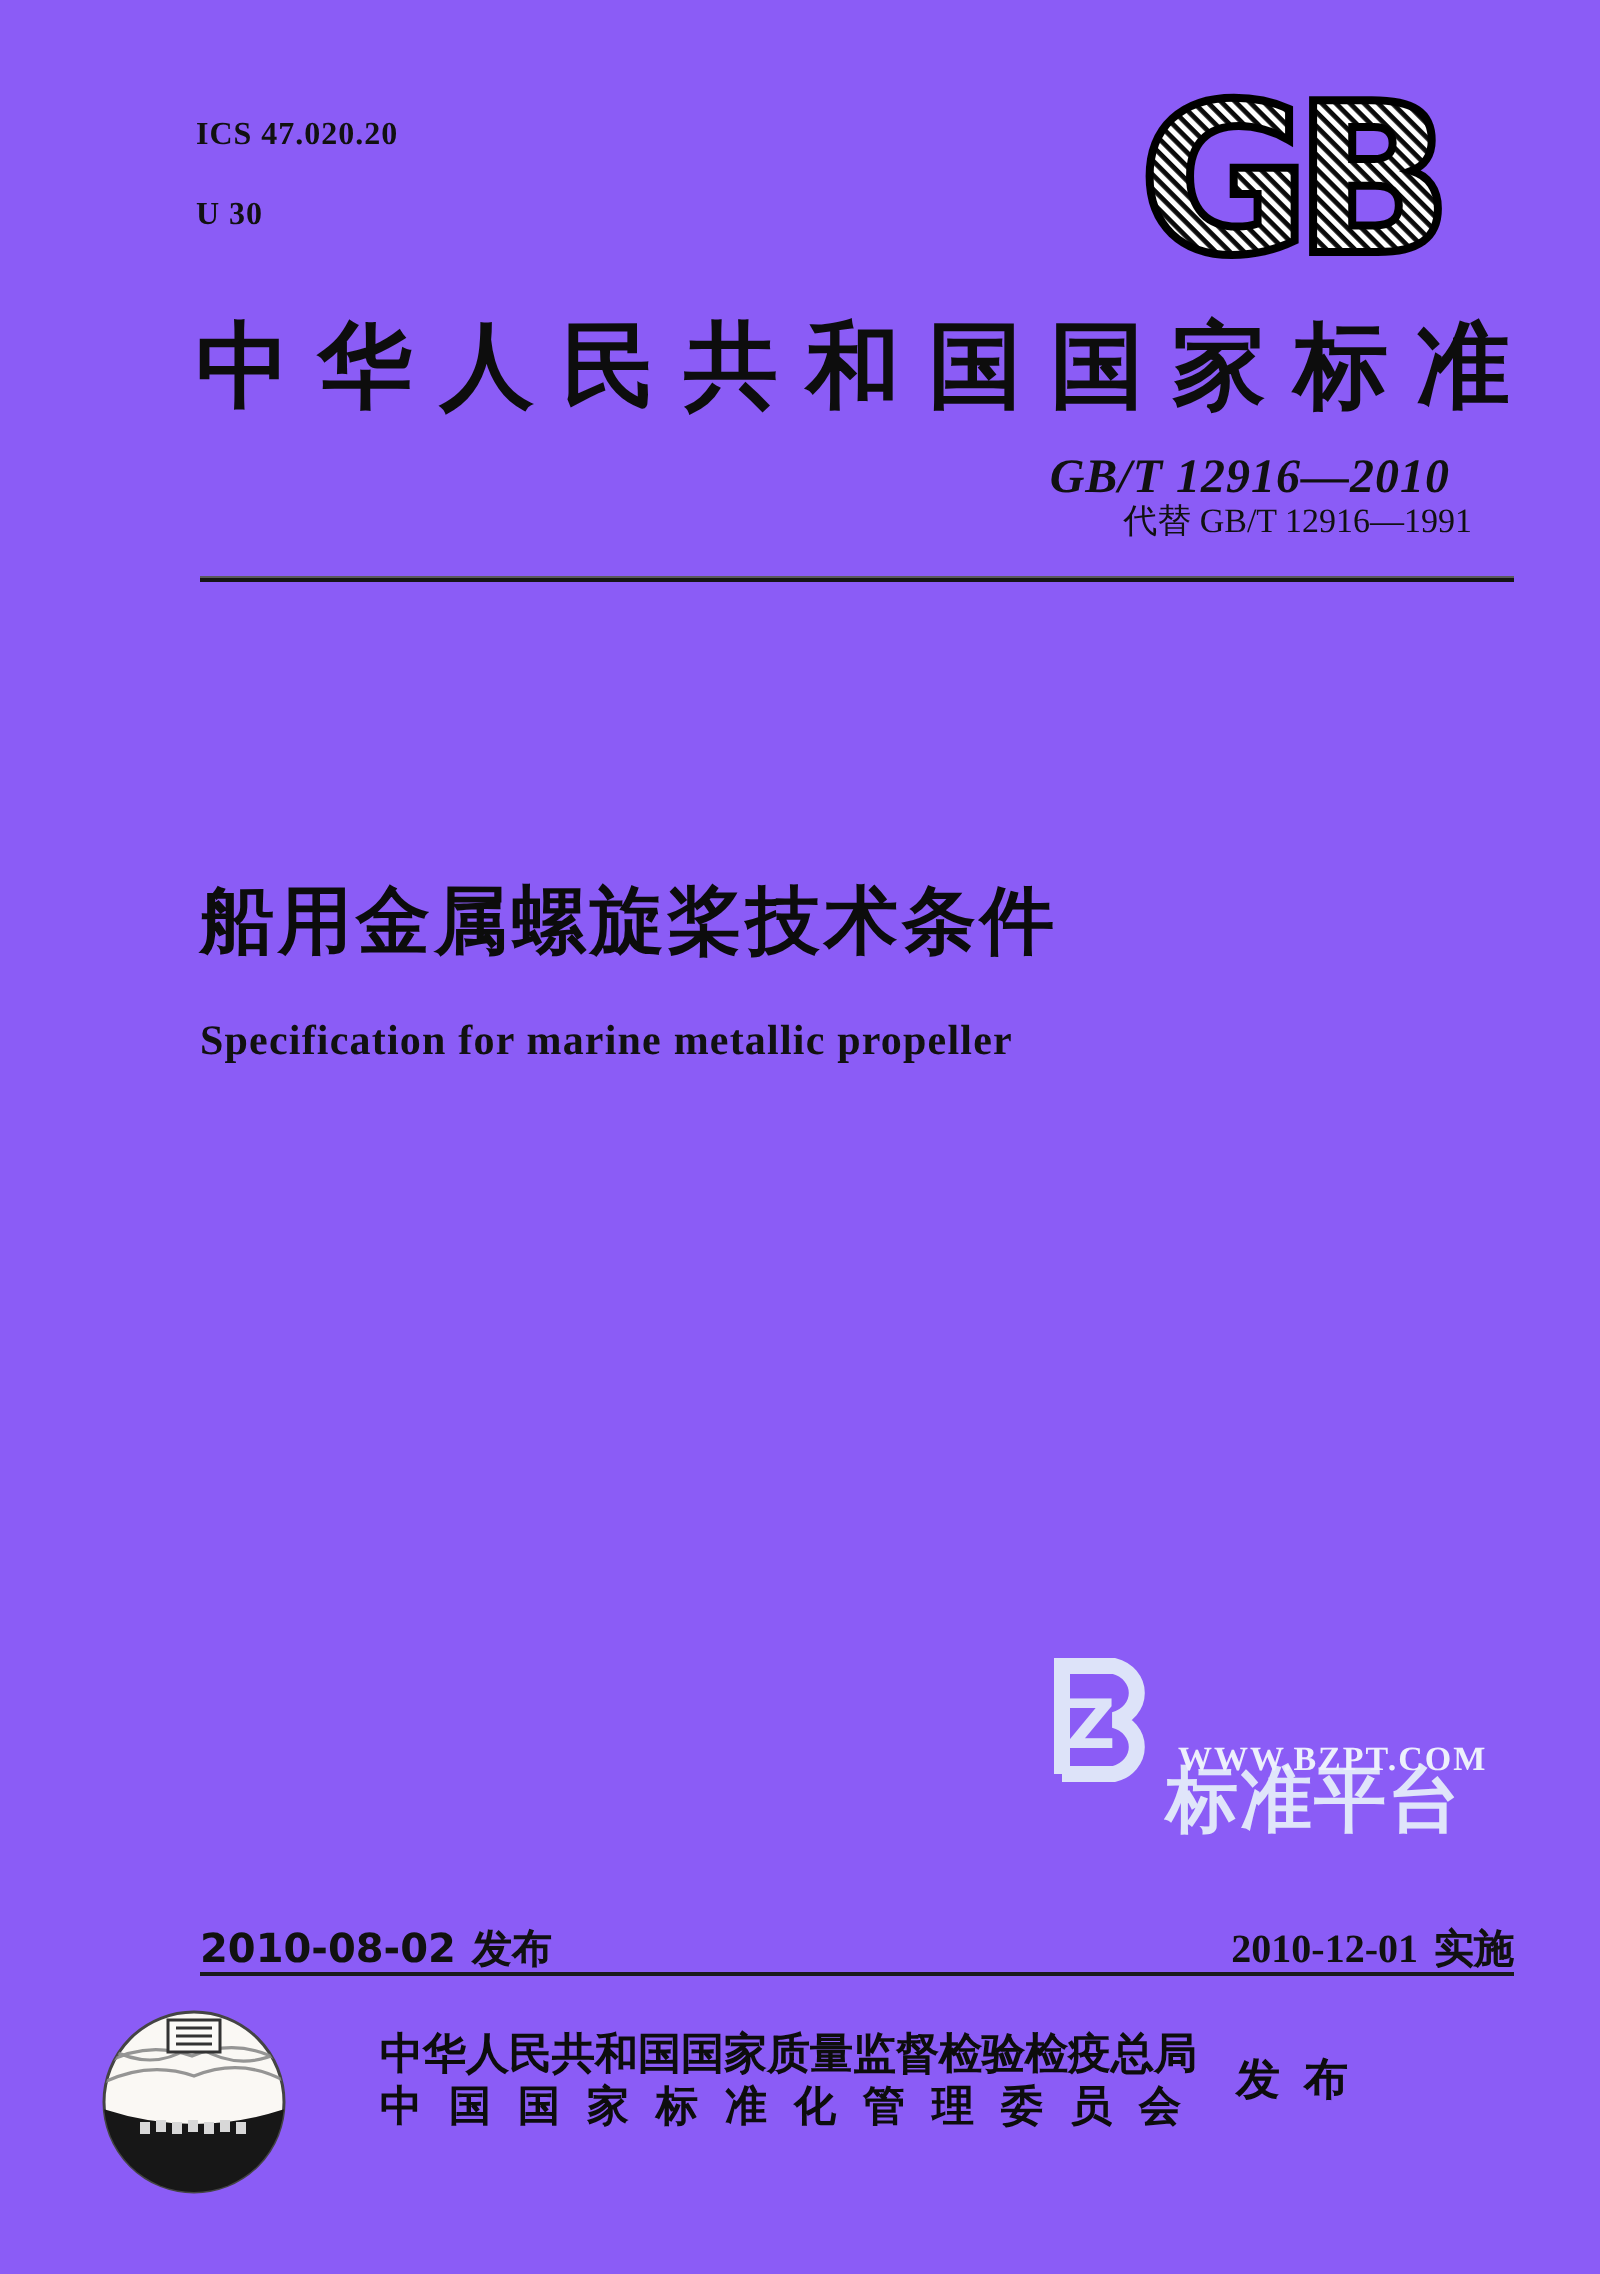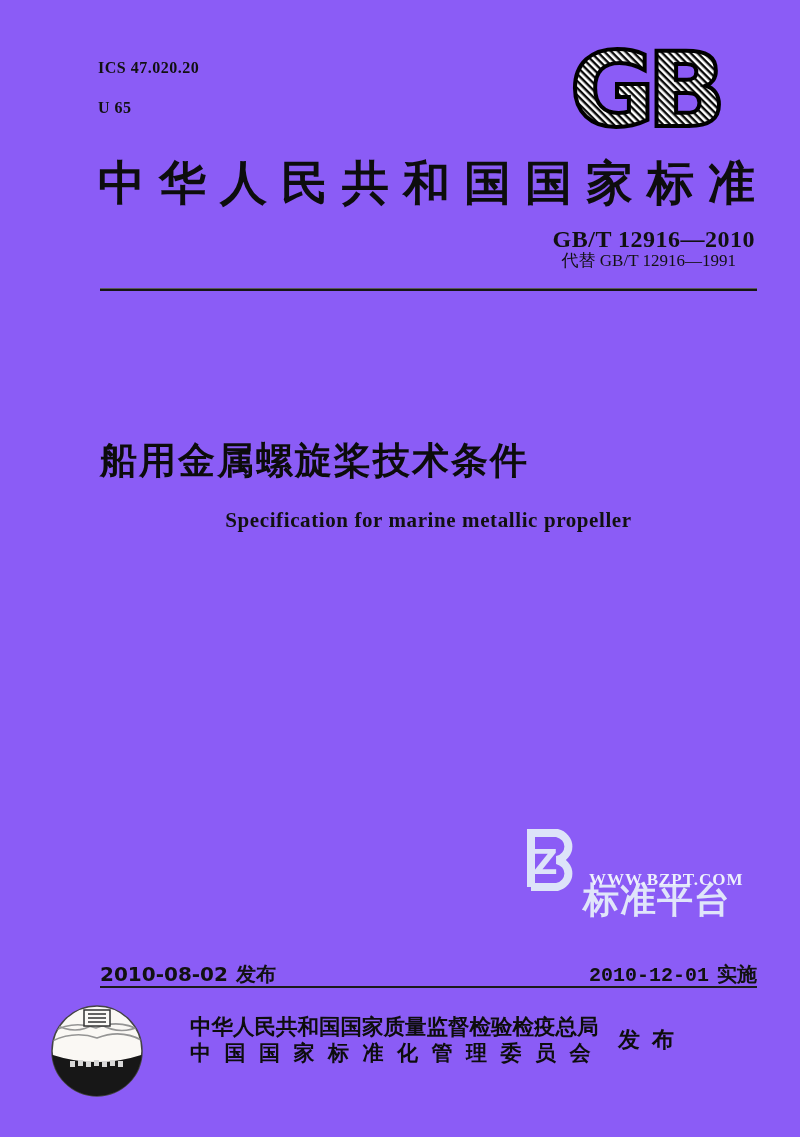--- a/index.html
+++ b/index.html
@@ -36,27 +36,28 @@
     width: 700px;
     font-family: "Liberation Serif", serif;
     font-weight: bold;
     font-size: 47px;
     letter-spacing: 14px;
     white-space: nowrap;
     color: #0d0d0d;
   }
 
   .std-no {
-    top: 226px; right: 45px;
+    top: 226px; right: 75px;
     font-family: "Liberation Serif", serif;
     font-weight: bold;
     font-size: 24px;
     letter-spacing: 0.5px;
     text-align: right;
     white-space: nowrap;
+    font-style: italic;
   }
   .std-replaces {
     top: 249px; right: 64px;
     font-family: "Liberation Serif", serif;
     font-size: 17px;
     text-align: right;
     white-space: nowrap;
   }
 
   .rule-top {
@@ -73,21 +74,20 @@
     font-family: "DejaVu Sans", "Liberation Sans", sans-serif;
     font-weight: bold;
     font-size: 37px;
     letter-spacing: 2px;
     color: #0c0c0c;
     white-space: nowrap;
   }
   .title-en {
     left: 100px; top: 508px;
     width: 657px;
-    text-align: center;
     font-family: "Liberation Serif", serif;
     font-weight: bold;
     font-size: 21px;
     letter-spacing: 0.6px;
     white-space: nowrap;
   }
 
   
   .watermark { left: 519px; top: 826px; width: 210px; height: 70px; }
   .wm-logo { position: absolute; left: 0; top: 2px; }
@@ -114,21 +114,21 @@
   
   .date-left {
     left: 100px; top: 961px;
     font-family: "DejaVu Sans", "Liberation Sans", sans-serif;
     font-weight: bold;
     font-size: 20px;
     white-space: nowrap;
   }
   .date-right {
     top: 961px; right: 43px;
-    font-family: Liberation Mono, monospace;
+    font-family: Liberation Serif, serif;
     font-weight: bold;
     font-size: 20px;
     text-align: left;
     white-space: nowrap;
   }
   .date-label { margin-left: 8px; }
 
   .rule-bottom {
     left: 100px; top: 986px;
     width: 657px; height: 2px;
@@ -167,21 +167,21 @@
     color: #0d0d0d;
   }
 </style>
 </head>
 <body>
 
 <div class="page">
 
   <div class="abs ics">
     <div>ICS 47.020.20</div>
-    <div>U 65</div>
+    <div>U 30</div>
   </div>
 
   <div class="abs gb-logo">
     <svg width="162" height="96" viewBox="0 0 162 96" xmlns="http://www.w3.org/2000/svg">
       <defs>
         <pattern id="gbhatch" width="5" height="5" patternUnits="userSpaceOnUse" patternTransform="rotate(45)">
           <rect width="5" height="5" fill="#ffffff"></rect>
           <rect width="5" height="2.4" fill="#0a0a0a"></rect>
         </pattern>
       </defs>

